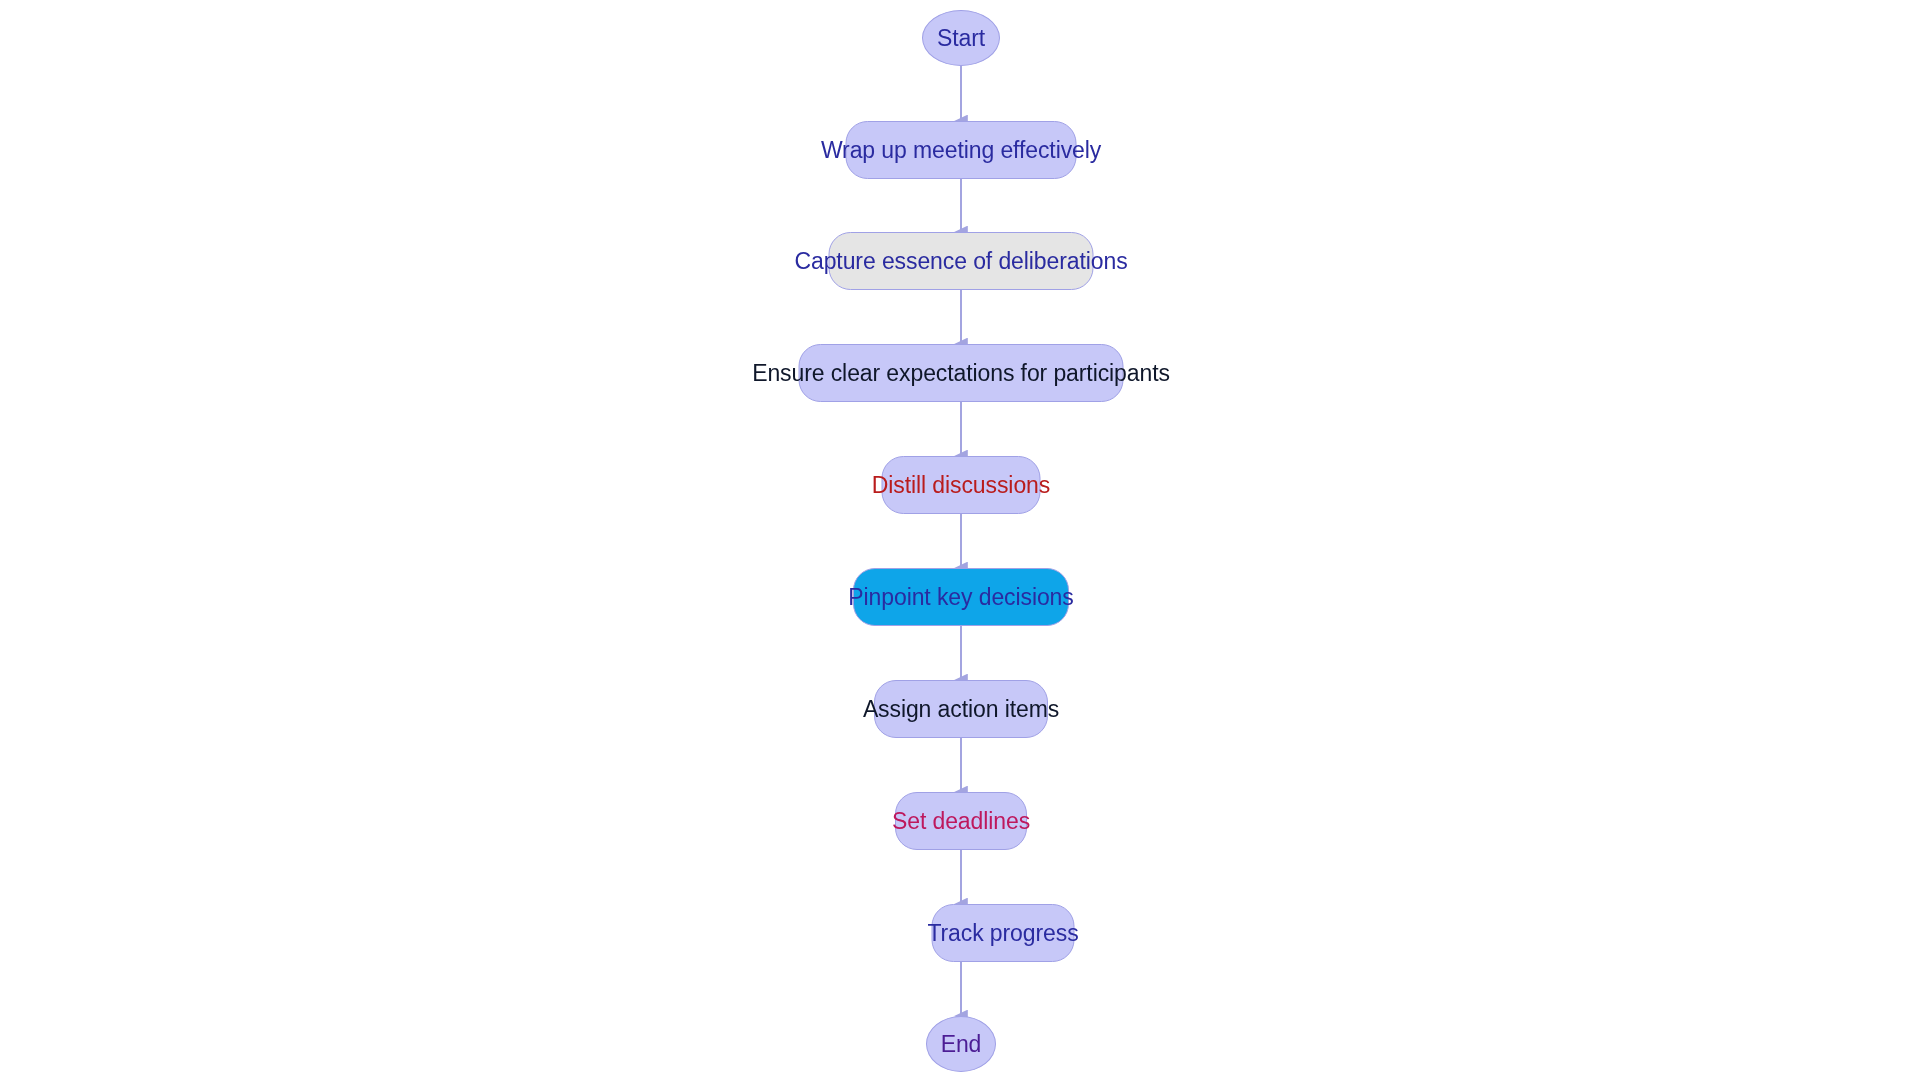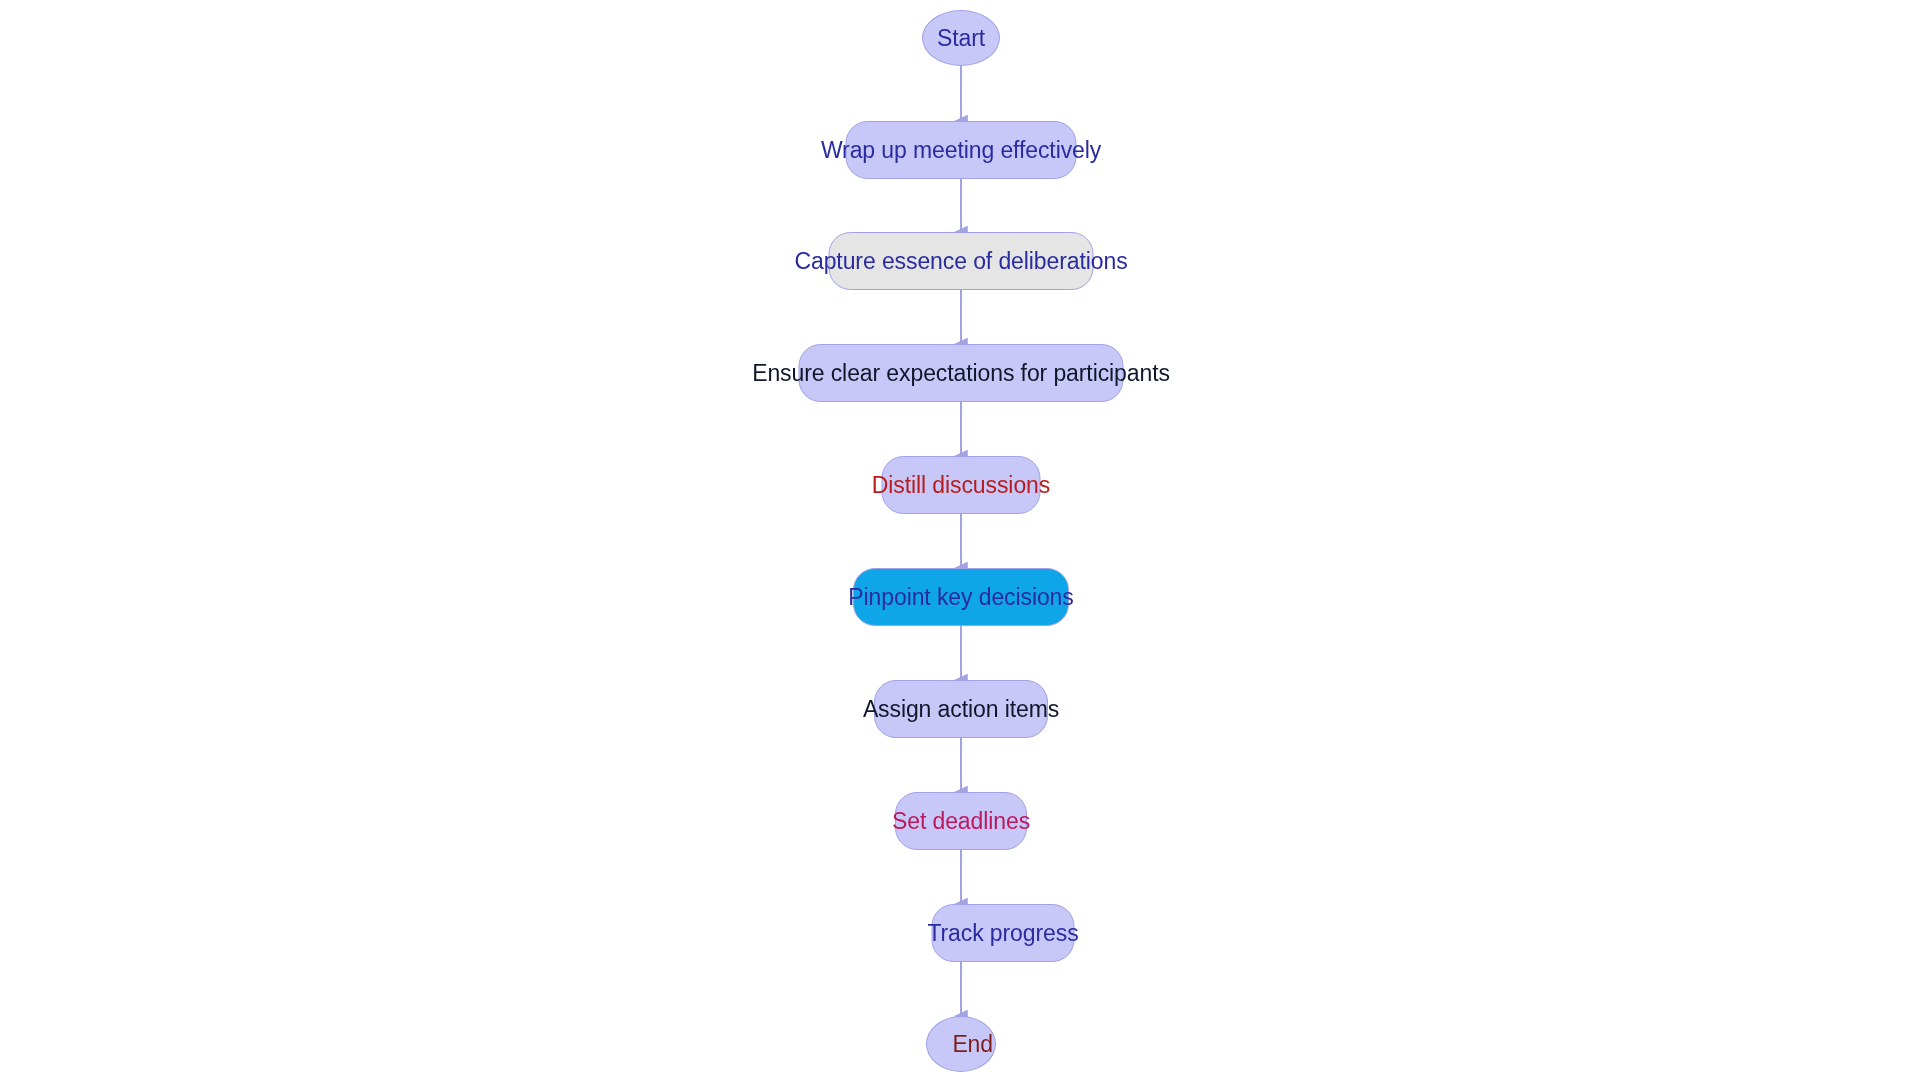--- a/index.html
+++ b/index.html
@@ -99,18 +99,18 @@
       </div>
       <div class="node process" style="left: 961px; top: 709px; width: 174px; height: 58px; background: rgb(199, 200, 248); border-color: rgb(160, 161, 230); color: #0f172a;">
         <span class="node-label">Assign action items</span>
       </div>
       <div class="node process" style="left: 961px; top: 821px; width: 132px; height: 58px; background: rgb(199, 200, 248); border-color: rgb(160, 161, 230); color: #be185d;">
         <span class="node-label">Set deadlines</span>
       </div>
       <div class="node process" style="left: 961px; top: 933px; width: 143px; height: 58px; background: rgb(199, 200, 248); border-color: rgb(160, 161, 230); color: rgb(42, 43, 160); margin-left: 42px;">
         <span class="node-label">Track progress</span>
       </div>
-      <div class="node terminator" style="left: 961px; top: 1044px; width: 70px; height: 56px; background: rgb(199, 200, 248); border-color: rgb(160, 161, 230); color: #7f1d1d; justify-content: flex-end;">
+      <div class="node terminator" style="left: 961px; top: 1044px; width: 70px; height: 56px; background: rgb(199, 200, 248); border-color: rgb(160, 161, 230); color: #4c1d95;">
         <span class="node-label">End</span>
       </div>
     </div>
 
 </div>
 
 </body></html>

